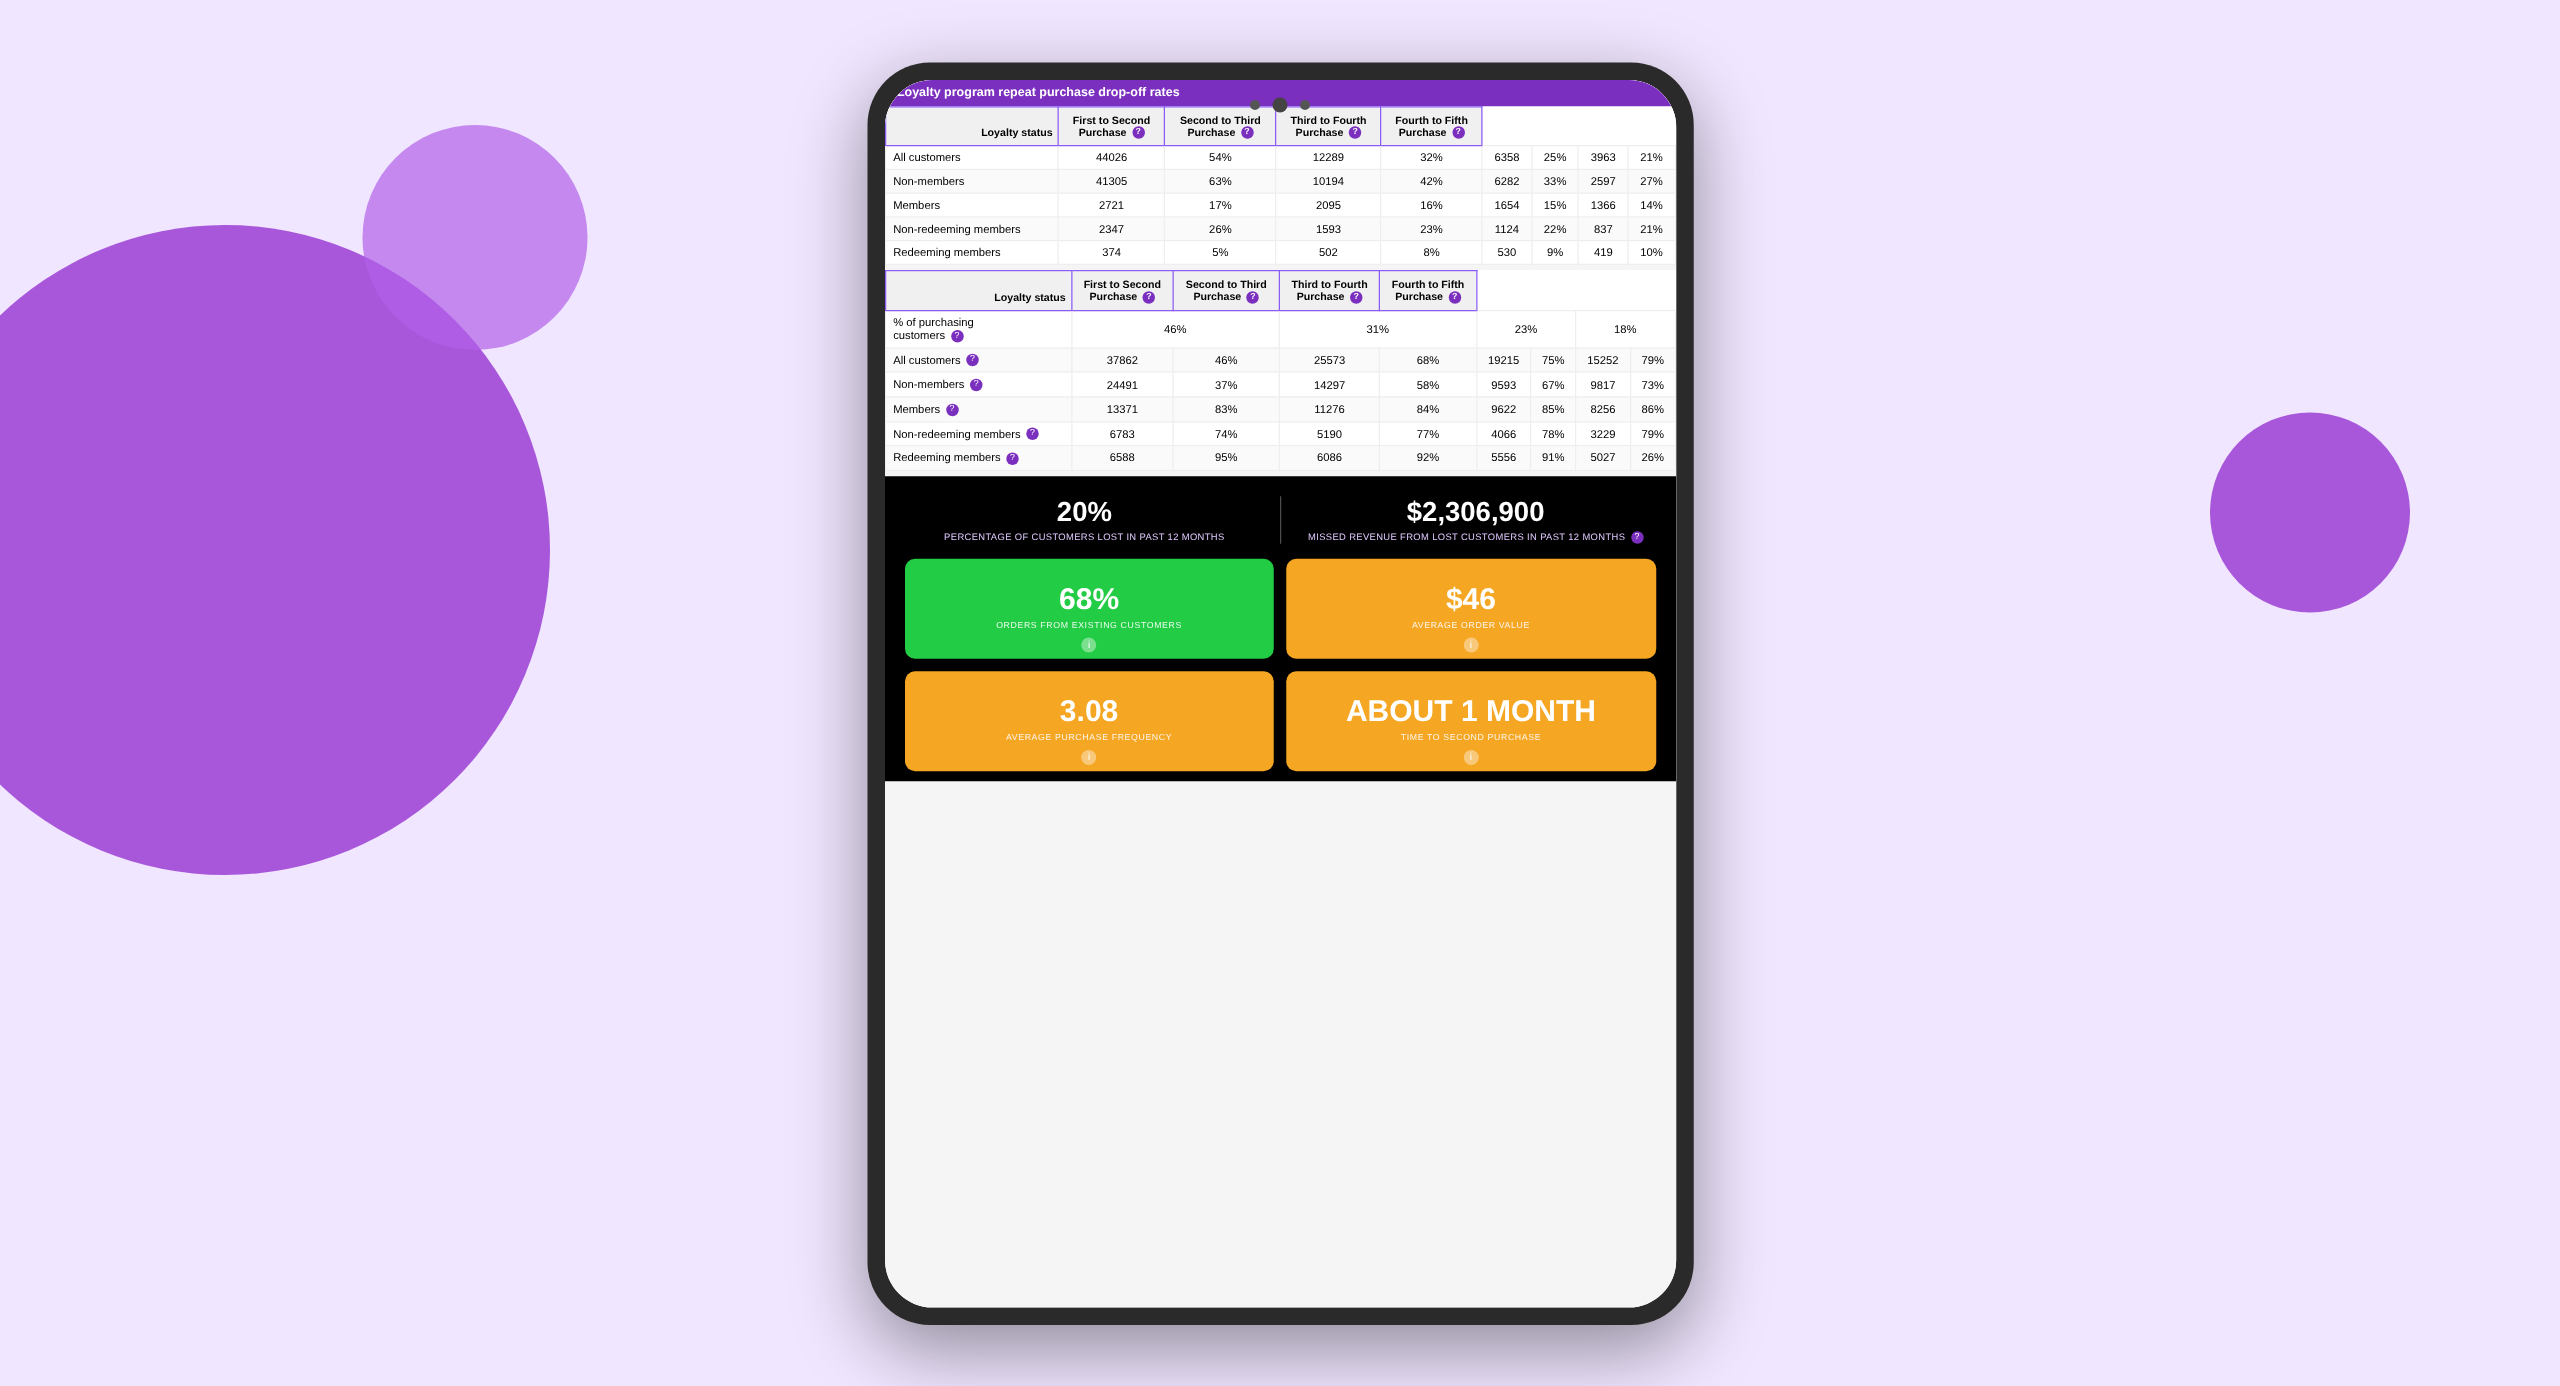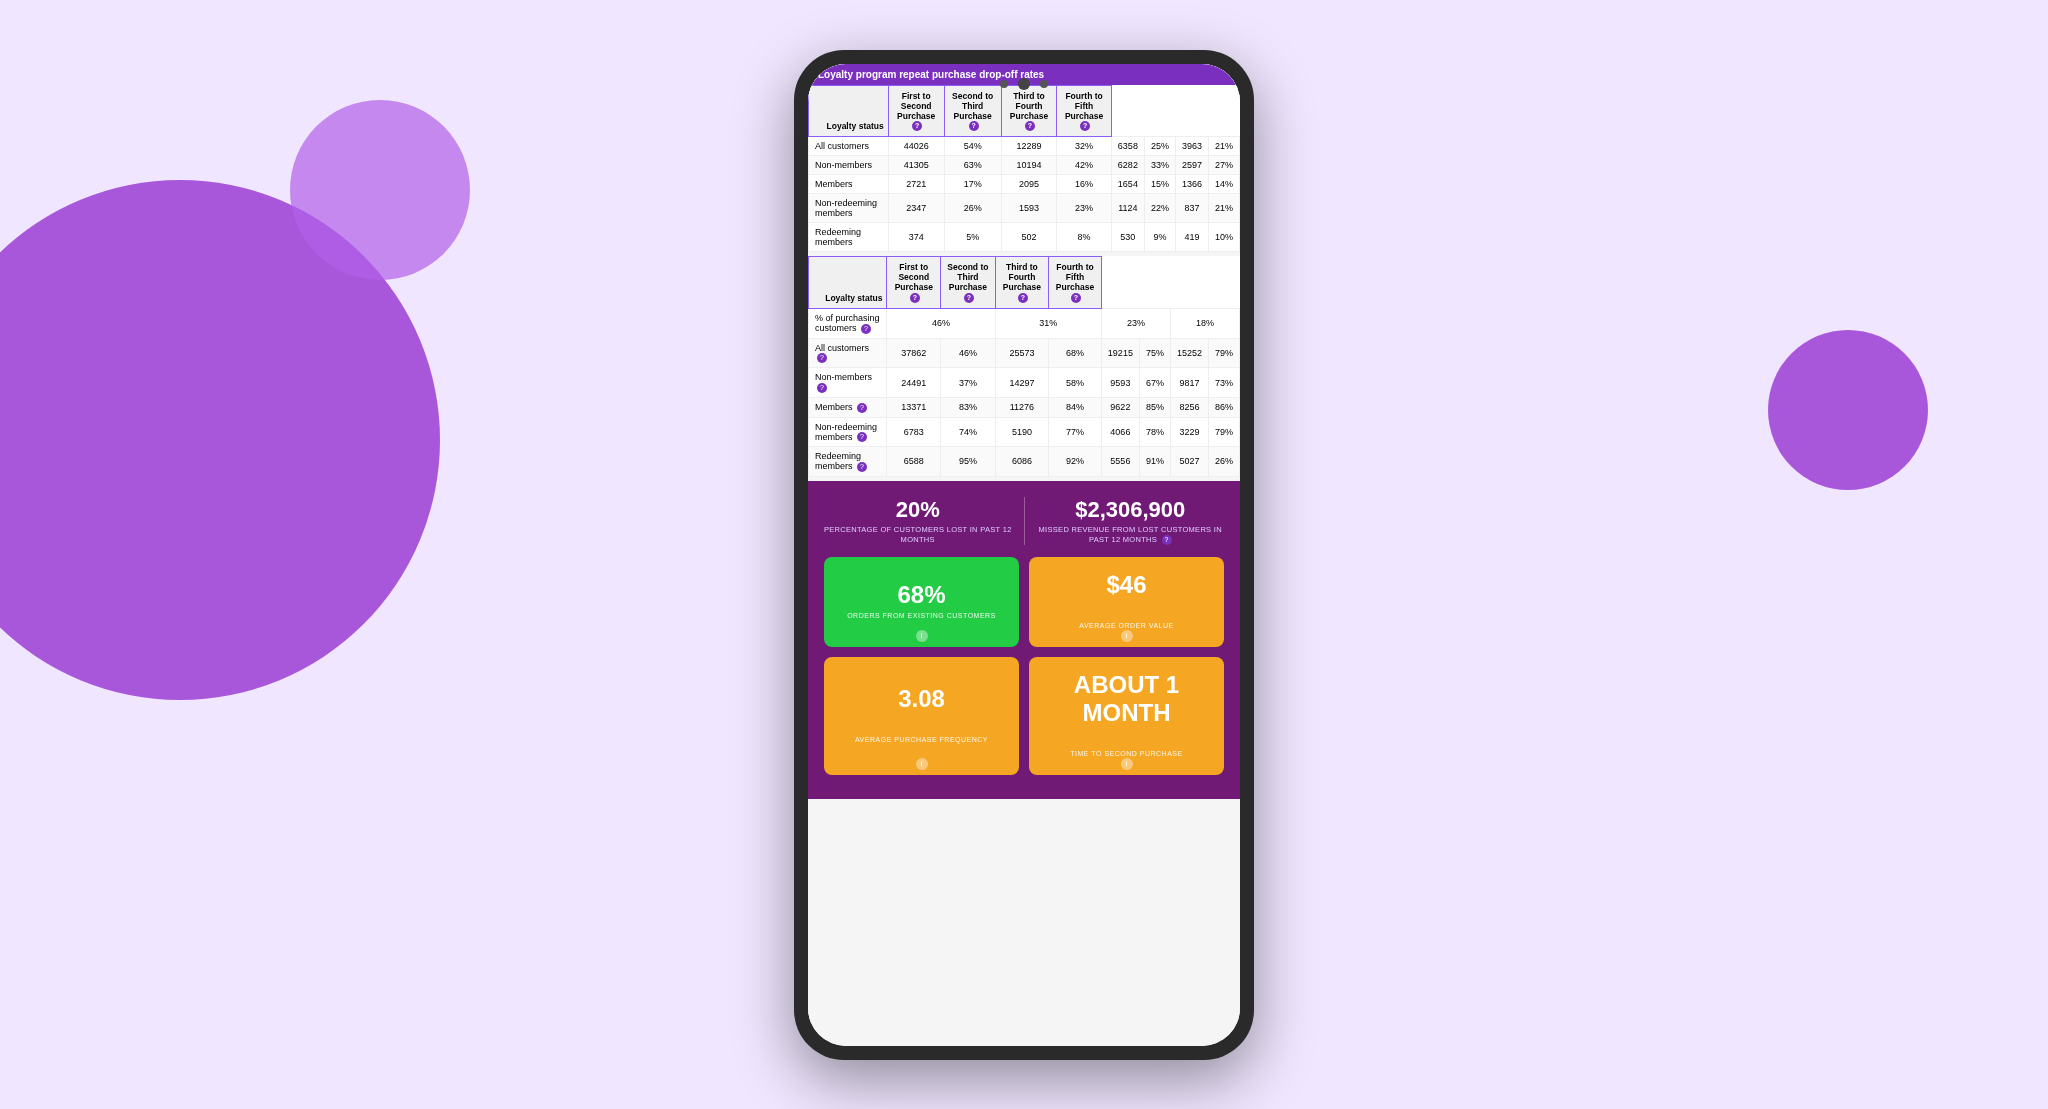--- a/index.html
+++ b/index.html
@@ -61,21 +61,21 @@
       bottom: -30px;
       width: 320px;
       height: 320px;
       background: #f0e6ff;
       border-radius: 50%;
     }
 
     
     .tablet {
       position: relative;
-      width: 460px;
+      width: 661px;
       height: 1010px;
       background: #2a2a2a;
       border-radius: 50px;
       padding: 14px;
       box-shadow: 0 20px 60px rgba(0,0,0,0.4);
       z-index: 10;
     }
     .tablet-inner {
       width: 100%;
       height: 100%;
@@ -166,22 +166,22 @@
       color: #fff;
       font-size: 7px;
       text-align: center;
       line-height: 10px;
       margin-left: 2px;
       vertical-align: middle;
     }
 
     
     .stats-section {
-      background: #701a75;
-      padding: 16px 14px 24px;
+      background: #000000;
+      padding: 16px 14px 8px;
     }
     .stats-row {
       display: flex;
       justify-content: space-between;
       margin-bottom: 12px;
     }
     .stat-item {
       text-align: center;
       color: #fff;
       flex: 1;
@@ -217,21 +217,21 @@
       padding: 14px 10px 18px;
       text-align: center;
       position: relative;
       min-height: 80px;
       display: flex;
       flex-direction: column;
       align-items: center;
       justify-content: center;
     }
     .kpi-card.green { background: #22cc44; }
-    .kpi-card.orange { background: #f5a623; gap: 20px; }
+    .kpi-card.orange { background: #f5a623; }
     .kpi-value {
       font-size: 24px;
       font-weight: bold;
       color: #fff;
     }
     .kpi-label {
       font-size: 7px;
       text-transform: uppercase;
       color: rgba(255,255,255,0.9);
       letter-spacing: 0.5px;

